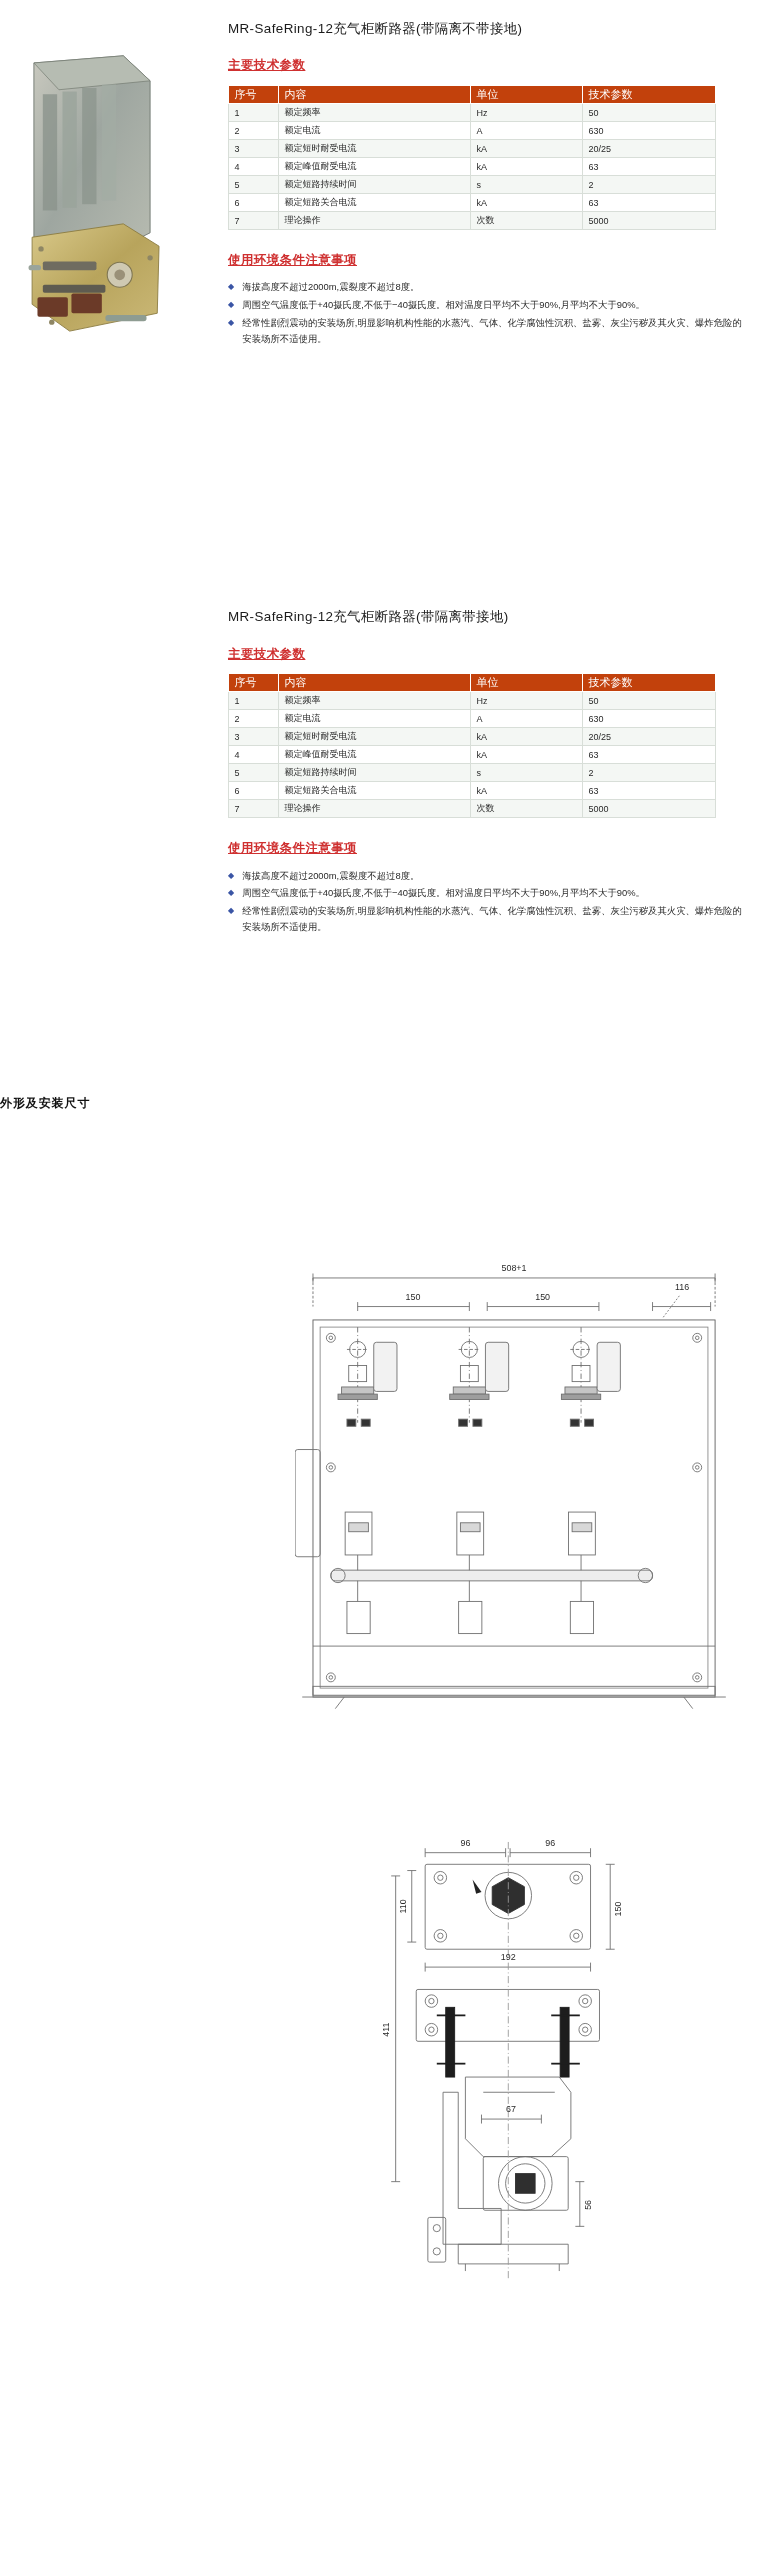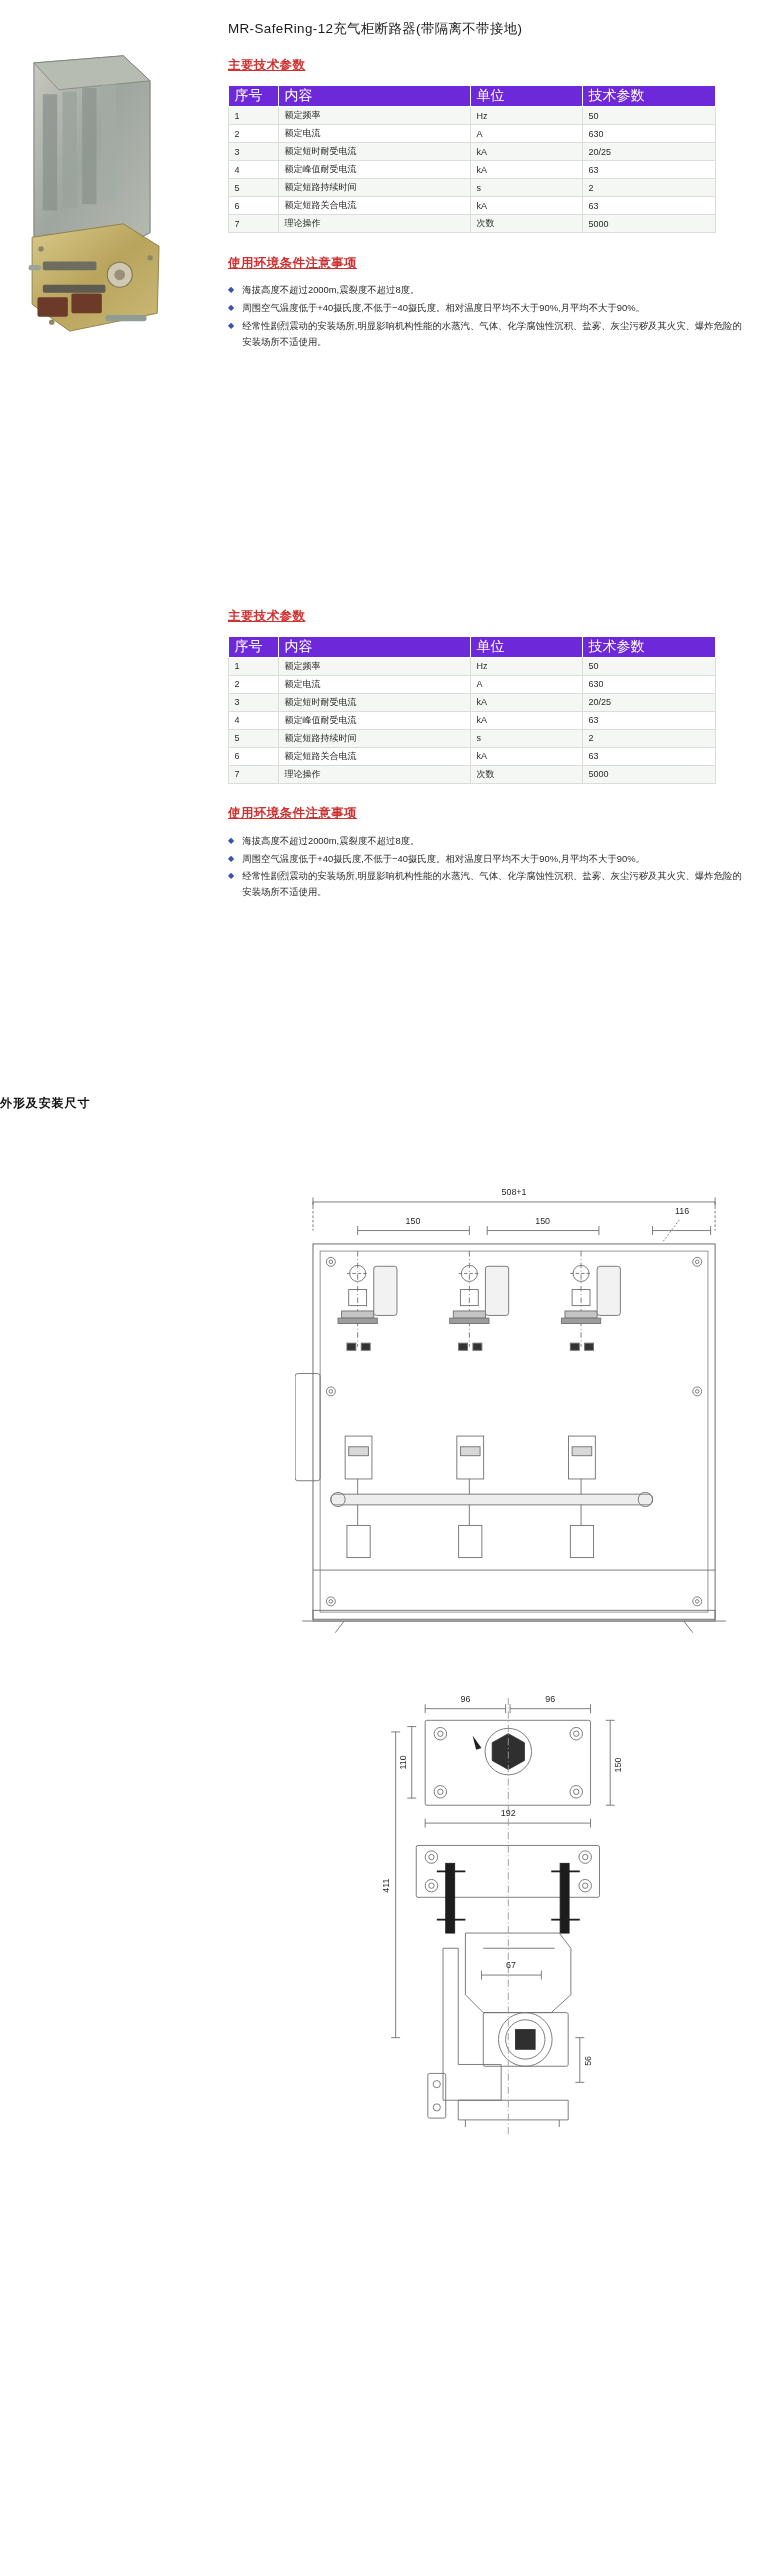--- a/index.html
+++ b/index.html
@@ -31,22 +31,22 @@
     letter-spacing:0.4px;
     text-decoration:underline;
   }
 
   
   table.spec{
     border-collapse:collapse;width:487px;font-size:9.4px;color:#2a2a2a;
     table-layout:fixed;
   }
   table.spec th{
-    background:#6d28d9;color:#ffffff;font-weight:400;height:15px;
-    text-align:left;padding-left:5.4px;font-size:14px;
+    background:#c2410c;color:#ffffff;font-weight:400;height:15px;
+    text-align:left;padding-left:5.4px;font-size:11px;
     border:0.9px solid #ffffff;
   }
   table.spec td{
     height:15px;padding-left:5.4px;border:0.9px solid #d8ded8;
     background:#f4f7f4;font-size:9px;
   }
   table.spec tr:nth-child(even) td{background:#ffffff;}
   col.c1{width:50px;}
   col.c2{width:192px;}
   col.c3{width:112px;}
@@ -195,20 +195,21 @@
           <span class="cont">周围空气温度低于+40摄氏度,不低于−40摄氏度。相对温度日平均不大于90%,月平均不大于90%。</span>
         </li>
       <li>
           <span class="dia">◆</span>
           <span class="cont">经常性剧烈震动的安装场所,明显影响机构性能的水蒸汽、气体、化学腐蚀性沉积、盐雾、灰尘污秽及其火灾、爆炸危险的安装场所不适使用。</span>
         </li>
     </ul>
   </div>
 
   <div class="section" style="top:608px;">
+    <div class="sec-title">MR-SafeRing-12充气柜断路器(带隔离带接地)</div>
     <div class="sub-title">主要技术参数</div>
 
     <table class="spec">
       <colgroup>
           <col class="c1">
           <col class="c2">
           <col class="c3">
           <col class="c4">
         </colgroup>
       <thead>
@@ -277,21 +278,21 @@
         </li>
       <li>
           <span class="dia">◆</span>
           <span class="cont">经常性剧烈震动的安装场所,明显影响机构性能的水蒸汽、气体、化学腐蚀性沉积、盐雾、灰尘污秽及其火灾、爆炸危险的安装场所不适使用。</span>
         </li>
     </ul>
   </div>
 
   <div class="big-heading">外形及安装尺寸</div>
 
-  <div class="drawing" style="left:295px;top:1168px;">
+  <div class="drawing" style="left:295px;top:1244px;">
     <svg width="447" height="554" viewBox="0 0 500 620">
       <g stroke="#6f6f6f" fill="none" stroke-width="1">
 
         <line x1="20" y1="38" x2="470" y2="38"></line>
         <line x1="20" y1="33" x2="20" y2="43"></line>
         <line x1="470" y1="33" x2="470" y2="43"></line>
 
         <line x1="20" y1="38" x2="20" y2="70" stroke-dasharray="3,2"></line>
         <line x1="470" y1="38" x2="470" y2="70" stroke-dasharray="3,2"></line>
 
@@ -387,21 +388,21 @@
 
       <g font-family="Liberation Sans, sans-serif" font-size="10" fill="#2a2a2a" text-anchor="middle">
         <text x="245" y="30">508+1</text>
         <text x="132" y="63">150</text>
         <text x="277" y="63">150</text>
         <text x="433" y="52">116</text>
       </g>
     </svg>
   </div>
 
-  <div class="drawing" style="left:376px;top:1680px;">
+  <div class="drawing" style="left:376px;top:1824px;">
     <svg width="295" height="465" viewBox="0 0 330 520">
       <g stroke="#6f6f6f" fill="none" stroke-width="1">
 
         <line x1="55" y1="32" x2="145" y2="32"></line>
         <line x1="55" y1="27" x2="55" y2="37"></line>
         <line x1="145" y1="27" x2="145" y2="37"></line>
         <line x1="150" y1="32" x2="240" y2="32"></line>
         <line x1="150" y1="27" x2="150" y2="37"></line>
         <line x1="240" y1="27" x2="240" y2="37"></line>
 

